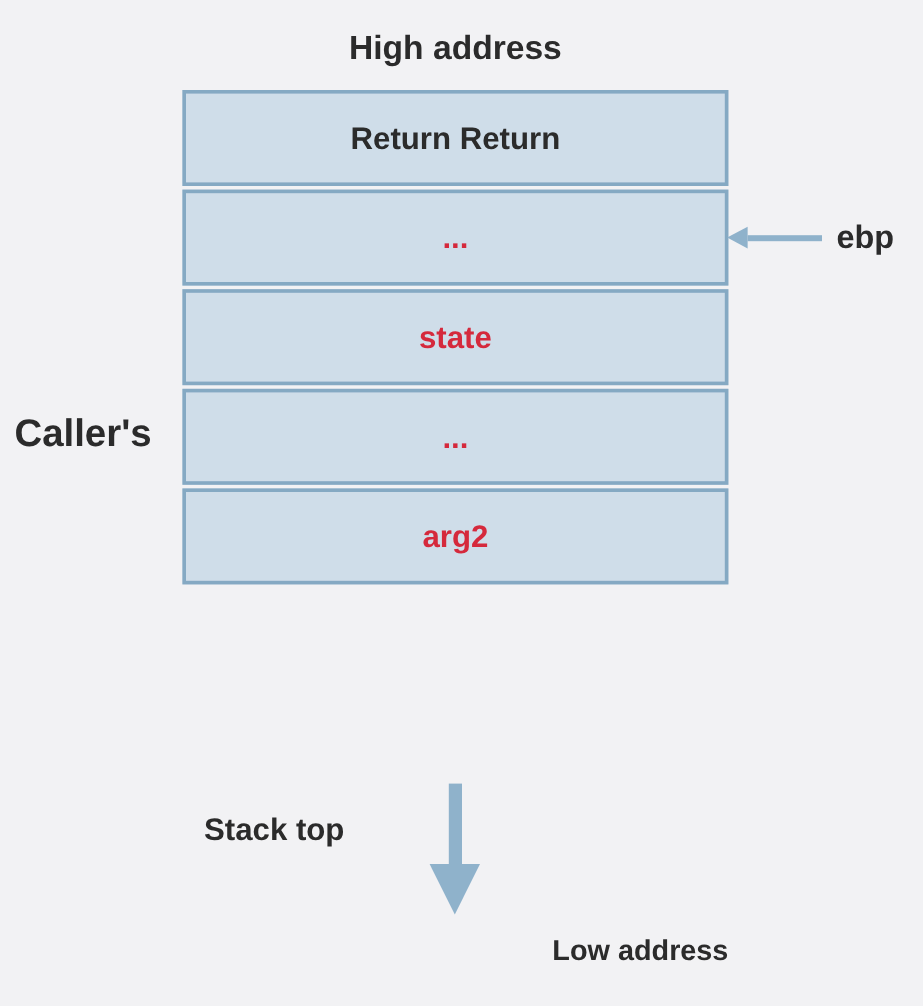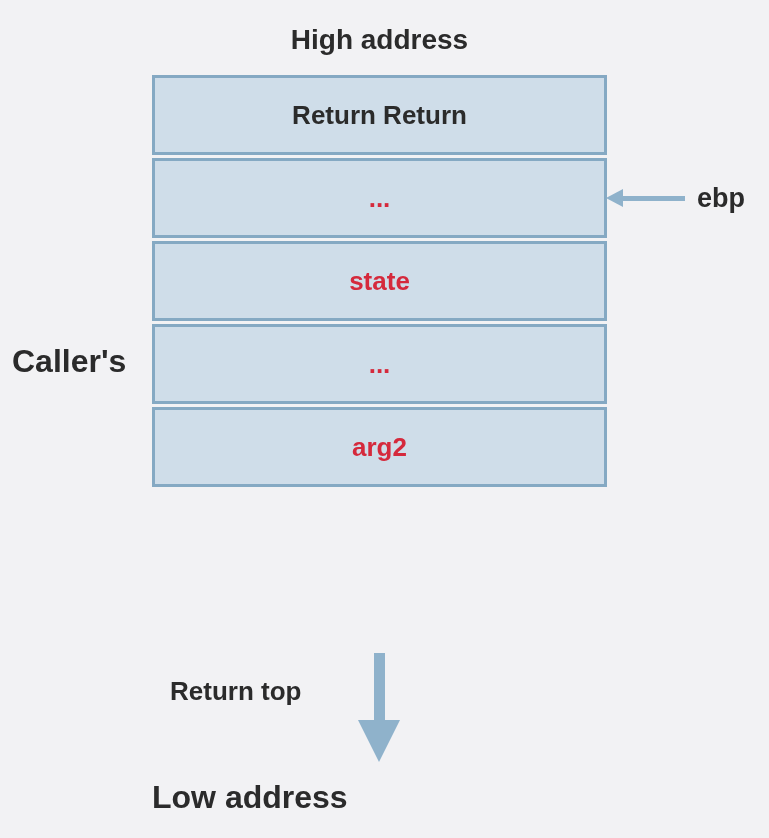--- a/index.html
+++ b/index.html
@@ -22,22 +22,22 @@
   }
   .title-top {
     position: absolute;
     left: 152px; top: 24px; width: 455px;
     text-align: center;
     font-size: 28px;
   }
   .title-bottom {
     position: absolute;
     left: 152px; top: 779px; width: 455px;
-    text-align: left;
-    font-size: 32px;
+    text-align: right;
+    font-size: 24px;
   }
   .stack {
     position: absolute;
     left: 152px; top: 75px; width: 455px;
   }
   .row {
     width: 455px;
     height: 80px;
     margin-bottom: 3px;
     background: var(--box-fill);
@@ -128,20 +128,20 @@
     <div>Caller's</div>
   </div>
 
   <div class="pointer ebp">
     <span class="head"></span>
     <span class="line"></span>
     <span class="plabel">ebp</span>
   </div>
 
 
-  <div class="stack-top-label">Return top</div>
+  <div class="stack-top-label">Stack top</div>
 
   <div class="down-arrow-stem"></div>
   <div class="down-arrow-head"></div>
 
   <div class="title-bottom">Low address</div>
 
 </div>
 
 </body></html>

